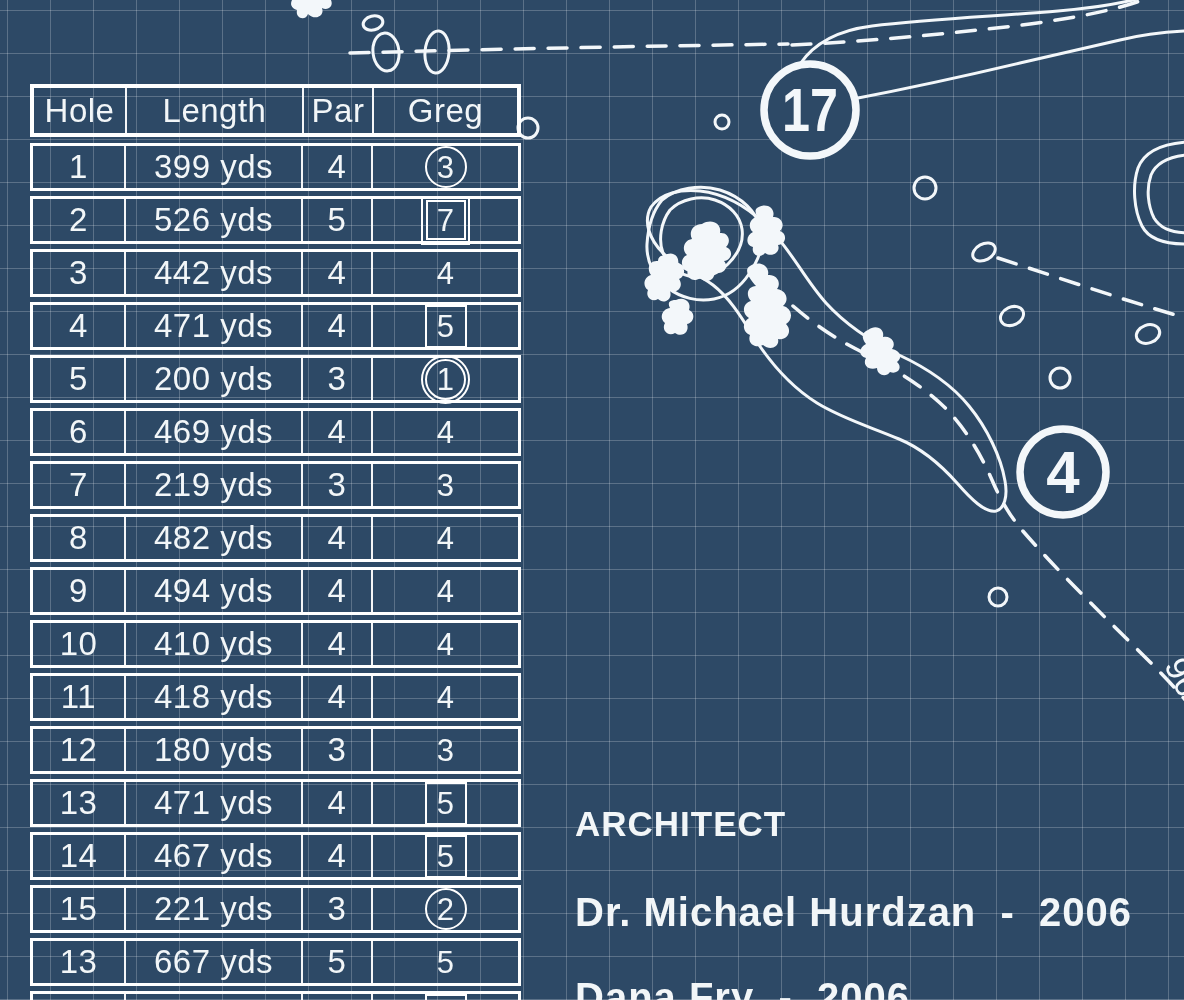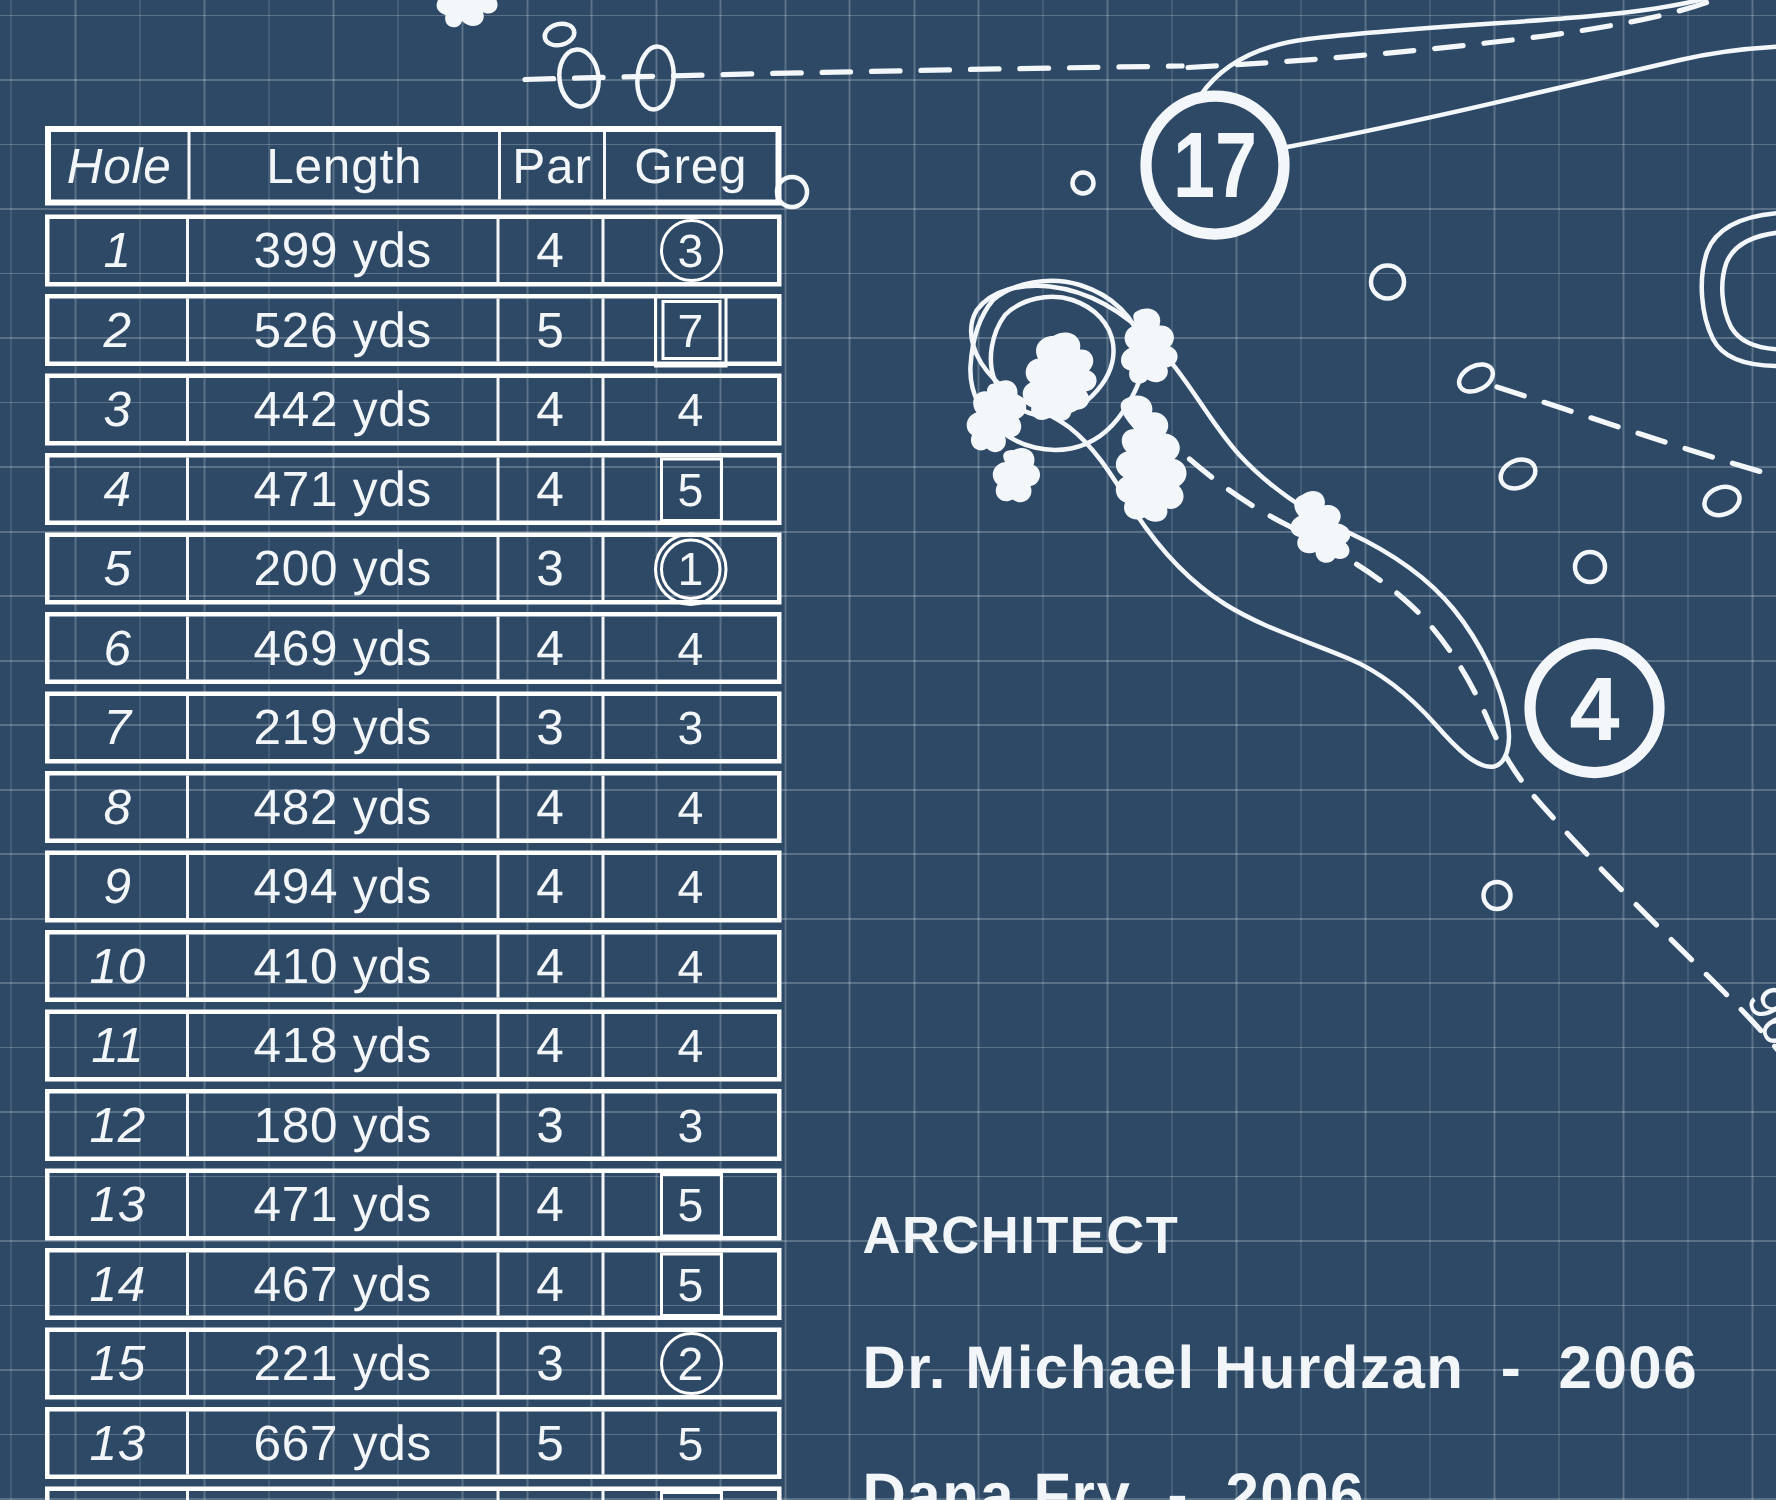--- a/index.html
+++ b/index.html
@@ -21,22 +21,22 @@
   .map text{fill:#f3f7fa;stroke:none;font-family:"Liberation Sans",sans-serif;}
   .badge-num{font-weight:700;text-anchor:middle;}
   .yardage{font-size:34px;text-anchor:middle;}
 
   
   .scorecard{position:absolute;left:30px;top:84px;width:491px;z-index:3;}
   .thead{height:53px;border:4px solid #fff;margin-bottom:6px;display:flex;box-sizing:border-box;}
   .trow{height:48px;border:3.5px solid #fff;margin-bottom:5px;display:flex;box-sizing:border-box;}
   .cell{display:flex;align-items:center;justify-content:center;box-sizing:border-box;font-size:33px;letter-spacing:.5px;}
   .cell+.cell{border-left:2.5px solid rgba(255,255,255,.95);}
-  .c-hole{width:91px;flex:none;font-style:italic;}
-  .c-len{width:207px;flex:none;}
+  .c-hole{width:91px;flex:none;}
+  .c-len{width:177px;flex:none;}
   .c-par{width:70px;flex:none;}
   .c-greg{flex:1;text-align:center;}
   .thead .cell{font-size:33px;}
   .mark{display:flex;align-items:center;justify-content:center;position:relative;min-width:38px;height:40px;}
   .mark .inner{font-size:31px;line-height:1;}
   .mark[data-mark="circle"]{width:38px;height:38px;border:2.5px solid #fff;border-radius:50%;}
   .mark[data-mark="double-circle"]{width:45px;height:45px;border:2.5px solid #fff;border-radius:50%;}
   .mark[data-mark="double-circle"]::after{content:"";position:absolute;inset:2px;border:2px solid #fff;border-radius:50%;}
   .mark[data-mark="square"]{width:37px;height:39px;border:2.5px solid #fff;}
   .mark[data-mark="double-square"]{width:45px;height:45px;border:2.5px solid #fff;}

